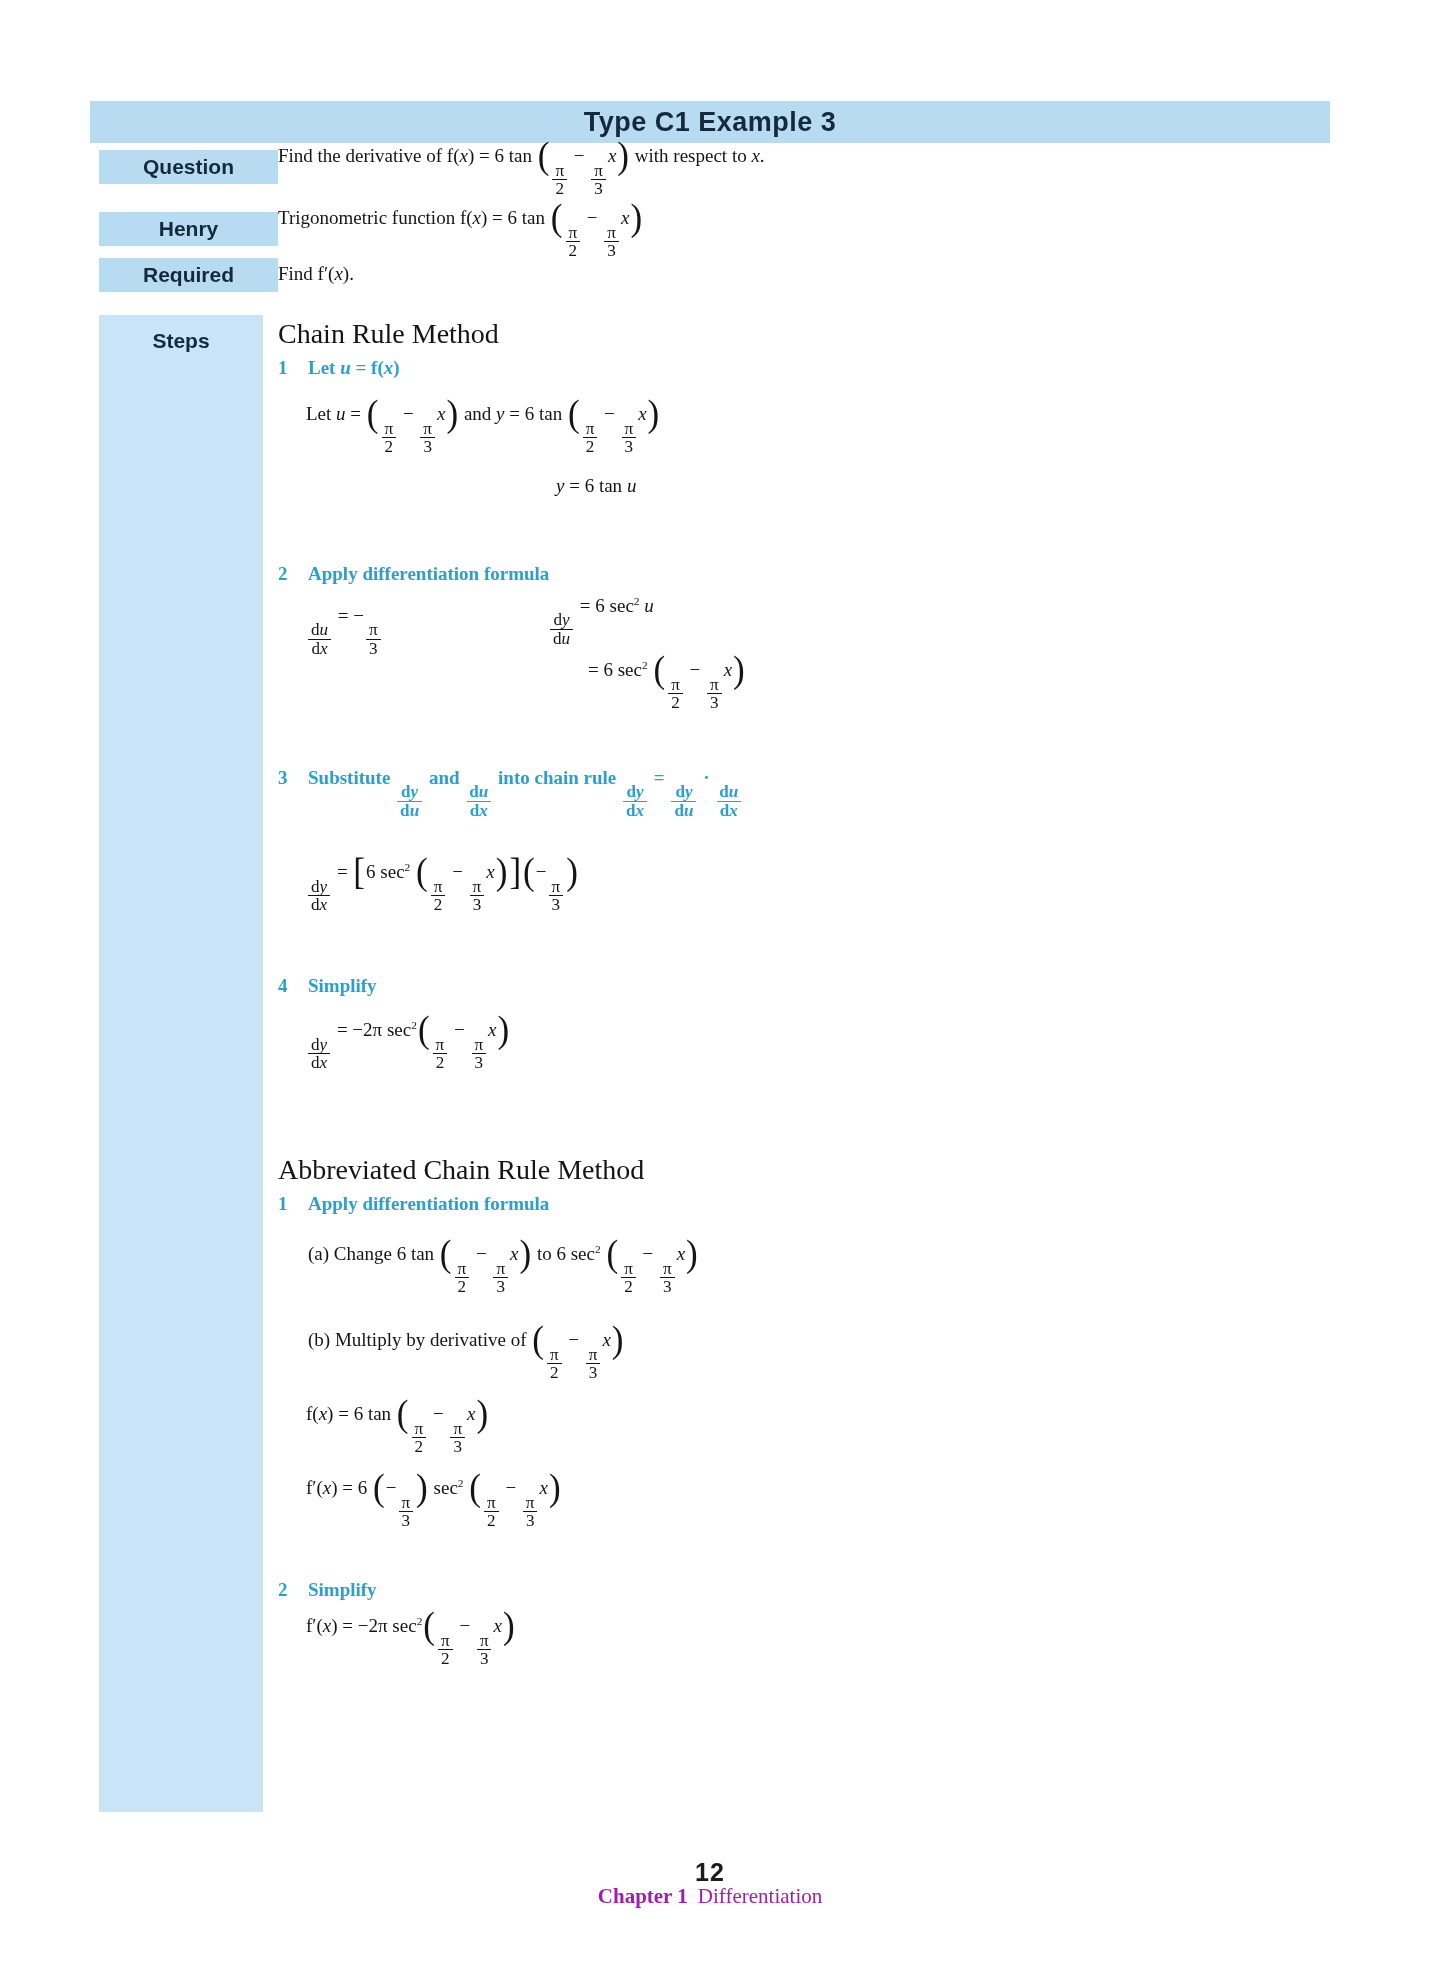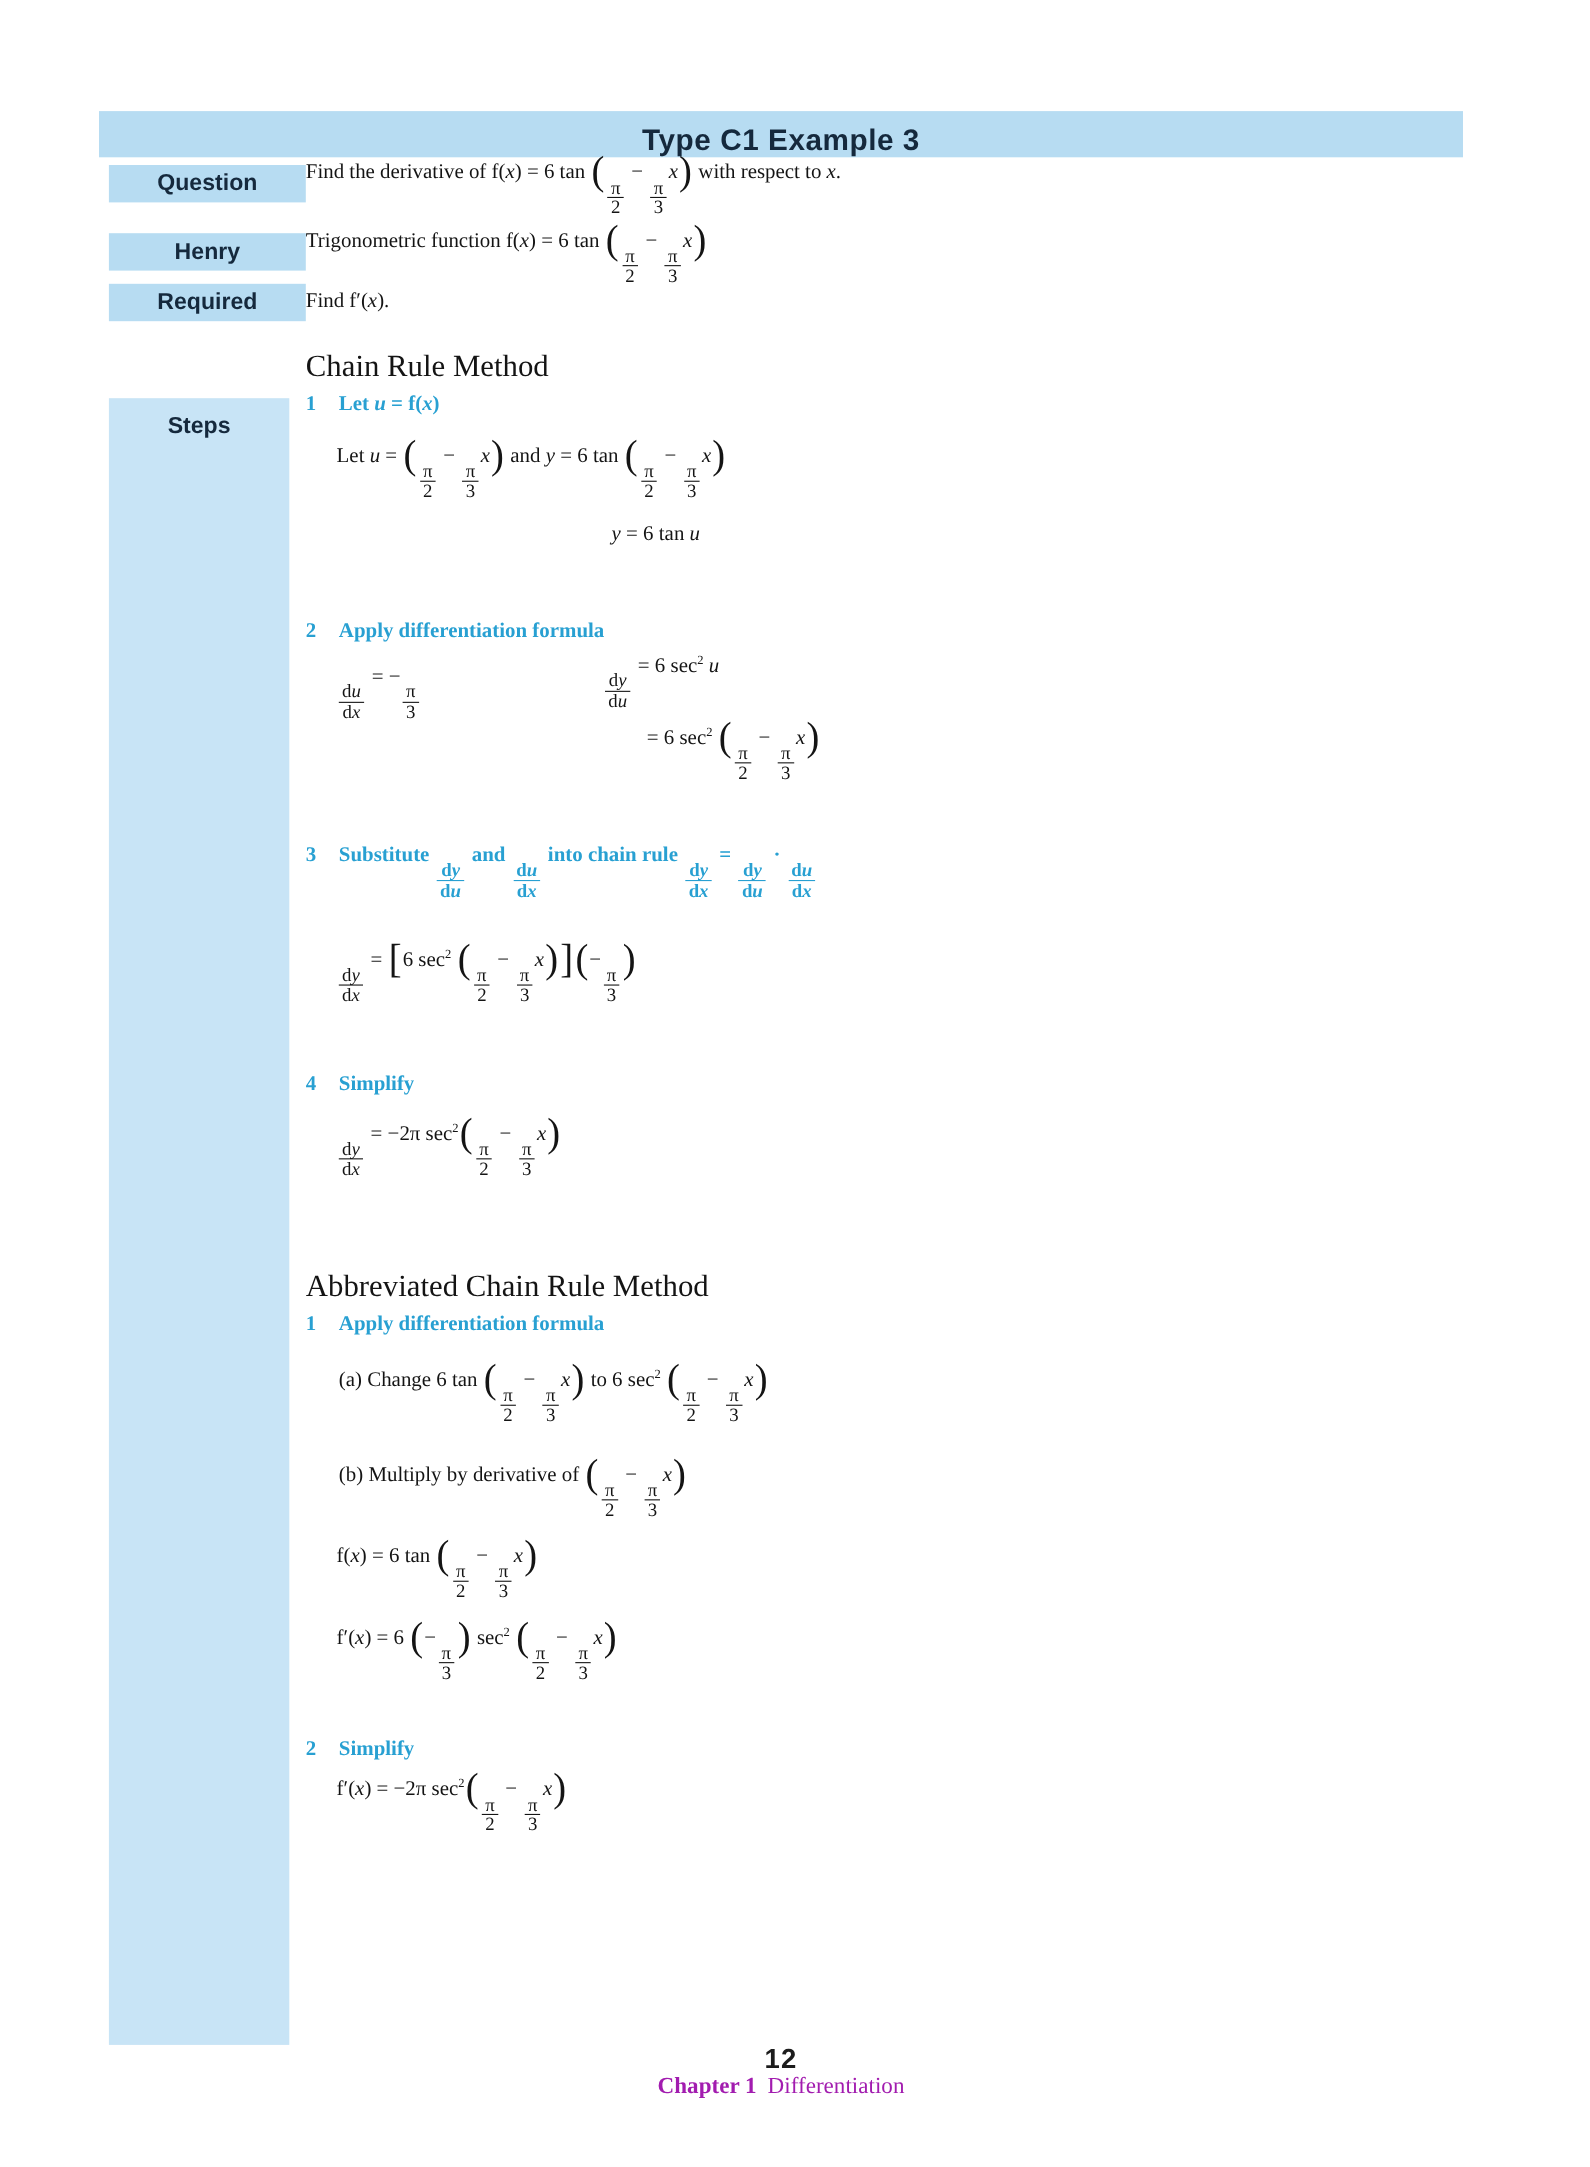--- a/index.html
+++ b/index.html
@@ -1,31 +1,31 @@
 <!DOCTYPE html>
 <html><head>
 <meta charset="utf-8">
 <style>
   html,body{margin:0;padding:0;background:#ffffff;}
   .page{position:relative;width:1445px;height:1970px;background:#ffffff;overflow:hidden;
         font-family:"Liberation Serif",serif;color:#141414;}
 
   
   .banner{position:absolute;left:90px;top:101px;width:1240px;height:42px;background:#b7dcf2;
-          display:flex;align-items:flex-end;justify-content:center;}
+          display:flex;align-items:center;justify-content:center;}
   .banner-title{font-family:"Liberation Sans",sans-serif;font-weight:bold;font-size:27px;
                 color:#15293d;letter-spacing:.5px;}
   .lb{position:absolute;left:99px;width:179px;height:34px;background:#b7dcf2;
       display:flex;align-items:center;justify-content:center;}
   .lb-text{font-family:"Liberation Sans",sans-serif;font-weight:bold;font-size:21px;color:#15293d;}
   .lb-question{top:150px}
   .lb-given{top:212px}
   .lb-required{top:258px}
   .steps-panel{position:absolute;left:99px;top:315px;width:164px;height:1497px;background:#c8e4f6;
-               text-align:center;padding-top:14px;box-sizing:border-box;margin-top:47px;}
+               text-align:center;padding-top:14px;box-sizing:border-box;}
 
   
   .m{position:absolute;font-family:"Liberation Serif",serif;font-size:19px;line-height:1.25;
      color:#141414;white-space:nowrap;}
   .bold{font-weight:normal;font-size:28px;}
   .blue{color:#28a0d2;font-weight:bold;}
   .step-head{display:flex;}
   .snum{width:30px;flex:0 0 30px;}
 
   

